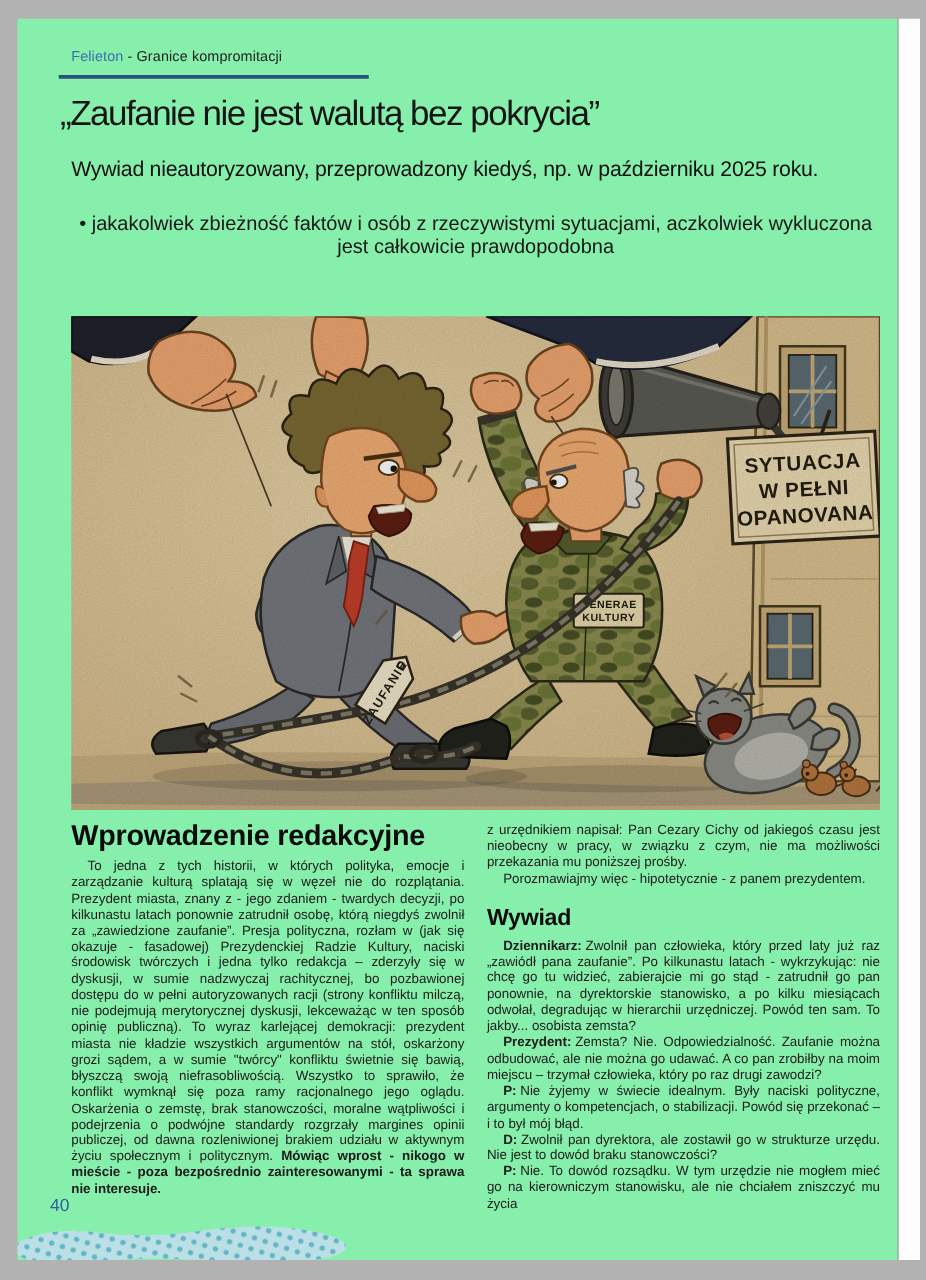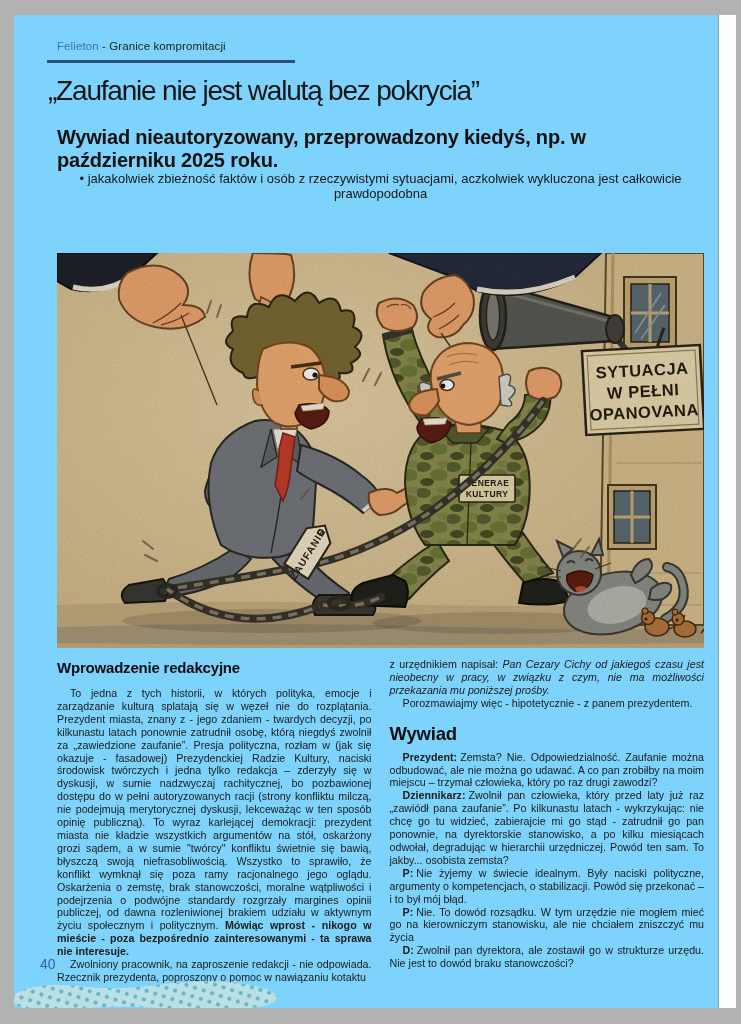--- a/index.html
+++ b/index.html
@@ -4,64 +4,64 @@
 <style>
   html,body{margin:0;padding:0;}
   body{
     width:741px;height:1024px;position:relative;overflow:hidden;
     background:#b2b2b2;
     font-family:"Liberation Sans",sans-serif;
     -webkit-font-smoothing:antialiased;
   }
   .sheet{
     position:absolute;left:14px;top:15px;width:704px;height:993px;
-    background:#7dd3fc;border-right:1px solid #9a9a9a;overflow:hidden;
+    background:#86efac;border-right:1px solid #9a9a9a;overflow:hidden;
   }
   .sheet-edge{
     position:absolute;left:719px;top:15px;width:17px;height:993px;
     background:#fdfdfd;
   }
   .kicker{
     position:absolute;left:43px;top:25px;font-size:11.5px;color:#222;
     letter-spacing:.1px;
   }
   .kicker .sec{color:#3f6db3;}
   .rule{
     position:absolute;left:33px;top:45px;width:248px;height:3px;background:#2e4f7c;
   }
   .title{
     position:absolute;left:34px;top:60px;width:660px;
     font-size:28px;font-weight:400;color:#151515;letter-spacing:-1.2px;
     white-space:nowrap;
   }
   .subtitle{
     position:absolute;left:43px;top:111px;width:647px;
-    font-size:20px;font-weight:bold;color:#101010;letter-spacing:-.2px;
+    font-size:17px;font-weight:normal;color:#101010;letter-spacing:-.2px;
   }
   .disclaimer{
     position:absolute;left:43px;top:156px;width:647px;text-align:center;
-    font-size:13px;color:#161616;
+    font-size:16px;color:#161616;
   }
   .lead{
     position:absolute;left:43px;top:176px;width:645px;
     font-size:21.5px;font-weight:bold;color:#0c0c0c;line-height:24px;letter-spacing:-.3px;
   }
   .art{
     position:absolute;left:43px;top:238px;width:647px;height:395px;display:block;
   }
   .columns{
     position:absolute;left:43px;top:643px;width:647px;display:flex;gap:18px;
   }
   .col{flex:1 1 0;font-size:10.7px;line-height:12.9px;color:#1a1a1a;text-align:justify;}
-  .col h2{font-size:15px;line-height:20px;margin:0 0 9px 0;color:#0c0c0c;letter-spacing:-.2px;}
+  .col h2{font-size:23px;line-height:20px;margin:0 0 9px 0;color:#0c0c0c;letter-spacing:-.2px;}
   .col h3{font-size:18.5px;line-height:20px;margin:14px 0 7px 0;color:#0c0c0c;letter-spacing:-.2px;}
   .col p{margin:0;}
   .col p.ind{text-indent:13px;}
   .qa b{margin-right:3px;}
-  .ital{font-style:italic;margin-top:24px;}
+  .ital{margin-top:24px;}
   .pagenum{
     position:absolute;left:26px;top:941px;font-size:14px;color:#34619c;
   }
   .ribbon{position:absolute;left:-6px;top:956px;width:282px;height:44px;}
   svg text{font-family:"Liberation Sans",sans-serif;}
 </style>
 </head>
 <body>
 
 <div class="sheet">
@@ -264,31 +264,30 @@
 
     <path d="M306 128 l6 -12 M318 132 l6 -12 M96 296 l-10 -8 M100 308 l-12 -6 M516 296 l8 -10 M524 304 l8 -10 M252 236 l-8 10 M150 60 l4 -12 M160 64 l4 -12" stroke="#6b5a3c" stroke-width="2" fill="none" stroke-linecap="round" opacity=".8"></path>
 
     <rect width="647" height="395" filter="url(#grain)" opacity=".14"></rect>
   </svg>
 
   <div class="columns">
     <div class="col">
       <h2>Wprowadzenie redakcyjne</h2>
       <p class="ind"><span>To jedna z tych historii, w których polityka, emocje i zarządzanie kulturą splatają się w węzeł nie do rozplątania. Prezydent miasta, znany z - jego zdaniem - twardych decyzji, po kilkunastu latach ponownie zatrudnił osobę, którą niegdyś zwolnił za „zawiedzione zaufanie”. Presja polityczna, rozłam w (jak się okazuje - fasadowej) Prezydenckiej Radzie Kultury, naciski środowisk twórczych i jedna tylko redakcja – zderzyły się w dyskusji, w sumie nadzwyczaj rachitycznej, bo pozbawionej dostępu do w pełni autoryzowanych racji (strony konfliktu milczą, nie podejmują merytorycznej dyskusji, lekceważąc w ten sposób opinię publiczną). To wyraz karlejącej demokracji: prezydent miasta nie kładzie wszystkich argumentów na stół, oskarżony grozi sądem, a w sumie "twórcy" konfliktu świetnie się bawią, błyszczą swoją niefrasobliwością. Wszystko to sprawiło, że konflikt wymknął się poza ramy racjonalnego jego oglądu. Oskarżenia o zemstę, brak stanowczości, moralne wątpliwości i podejrzenia o podwójne standardy rozgrzały margines opinii publiczej, od dawna rozleniwionej brakiem udziału w aktywnym życiu społecznym i politycznym. </span><b>Mówiąc wprost - nikogo w mieście - poza bezpośrednio zainteresowanymi - ta sprawa nie interesuje.</b></p>
-      <p class="ind">Zwolniony pracownik, na zaproszenie redakcji - nie odpowiada. Rzecznik prezydenta, poproszony o pomoc w nawiązaniu kotaktu</p>
     </div>
     <div class="col">
       <p><span>z urzędnikiem napisał: </span><span class="ital">Pan Cezary Cichy od jakiegoś czasu jest nieobecny w pracy, w związku z czym, nie ma możliwości przekazania mu poniższej prośby.</span></p>
       <p class="ind">Porozmawiajmy więc - hipotetycznie - z panem prezydentem.</p>
       <h3>Wywiad</h3>
+      <p class="ind qa"><b>Dziennikarz:</b><span>Zwolnił pan człowieka, który przed laty już raz „zawiódł pana zaufanie”. Po kilkunastu latach - wykrzykując: nie chcę go tu widzieć, zabierajcie mi go stąd - zatrudnił go pan ponownie, na dyrektorskie stanowisko, a po kilku miesiącach odwołał, degradując w hierarchii urzędniczej. Powód ten sam. To jakby... osobista zemsta?</span></p>
       <p class="ind qa"><b>Prezydent:</b><span>Zemsta? Nie. Odpowiedzialność. Zaufanie można odbudować, ale nie można go udawać. A co pan zrobiłby na moim miejscu – trzymał człowieka, który po raz drugi zawodzi?</span></p>
-      <p class="ind qa"><b>Dziennikarz:</b><span>Zwolnił pan człowieka, który przed laty już raz „zawiódł pana zaufanie”. Po kilkunastu latach - wykrzykując: nie chcę go tu widzieć, zabierajcie mi go stąd - zatrudnił go pan ponownie, na dyrektorskie stanowisko, a po kilku miesiącach odwołał, degradując w hierarchii urzędniczej. Powód ten sam. To jakby... osobista zemsta?</span></p>
       <p class="ind qa"><b>P:</b><span>Nie żyjemy w świecie idealnym. Były naciski polityczne, argumenty o kompetencjach, o stabilizacji. Powód się przekonać – i to był mój błąd.</span></p>
+      <p class="ind qa"><b>D:</b><span>Zwolnił pan dyrektora, ale zostawił go w strukturze urzędu. Nie jest to dowód braku stanowczości?</span></p>
       <p class="ind qa"><b>P:</b><span>Nie. To dowód rozsądku. W tym urzędzie nie mogłem mieć go na kierowniczym stanowisku, ale nie chciałem zniszczyć mu życia</span></p>
-      <p class="ind qa"><b>D:</b><span>Zwolnił pan dyrektora, ale zostawił go w strukturze urzędu. Nie jest to dowód braku stanowczości?</span></p>
     </div>
   </div>
 
   <div class="pagenum">40</div>
 
   <svg class="ribbon" viewBox="0 0 282 44" xmlns="http://www.w3.org/2000/svg">
     <defs>
       <pattern id="rdots" width="9" height="9" patternUnits="userSpaceOnUse" patternTransform="rotate(18)">
         <circle cx="3" cy="3" r="2.1" fill="#58b0c2"></circle>
       </pattern>

